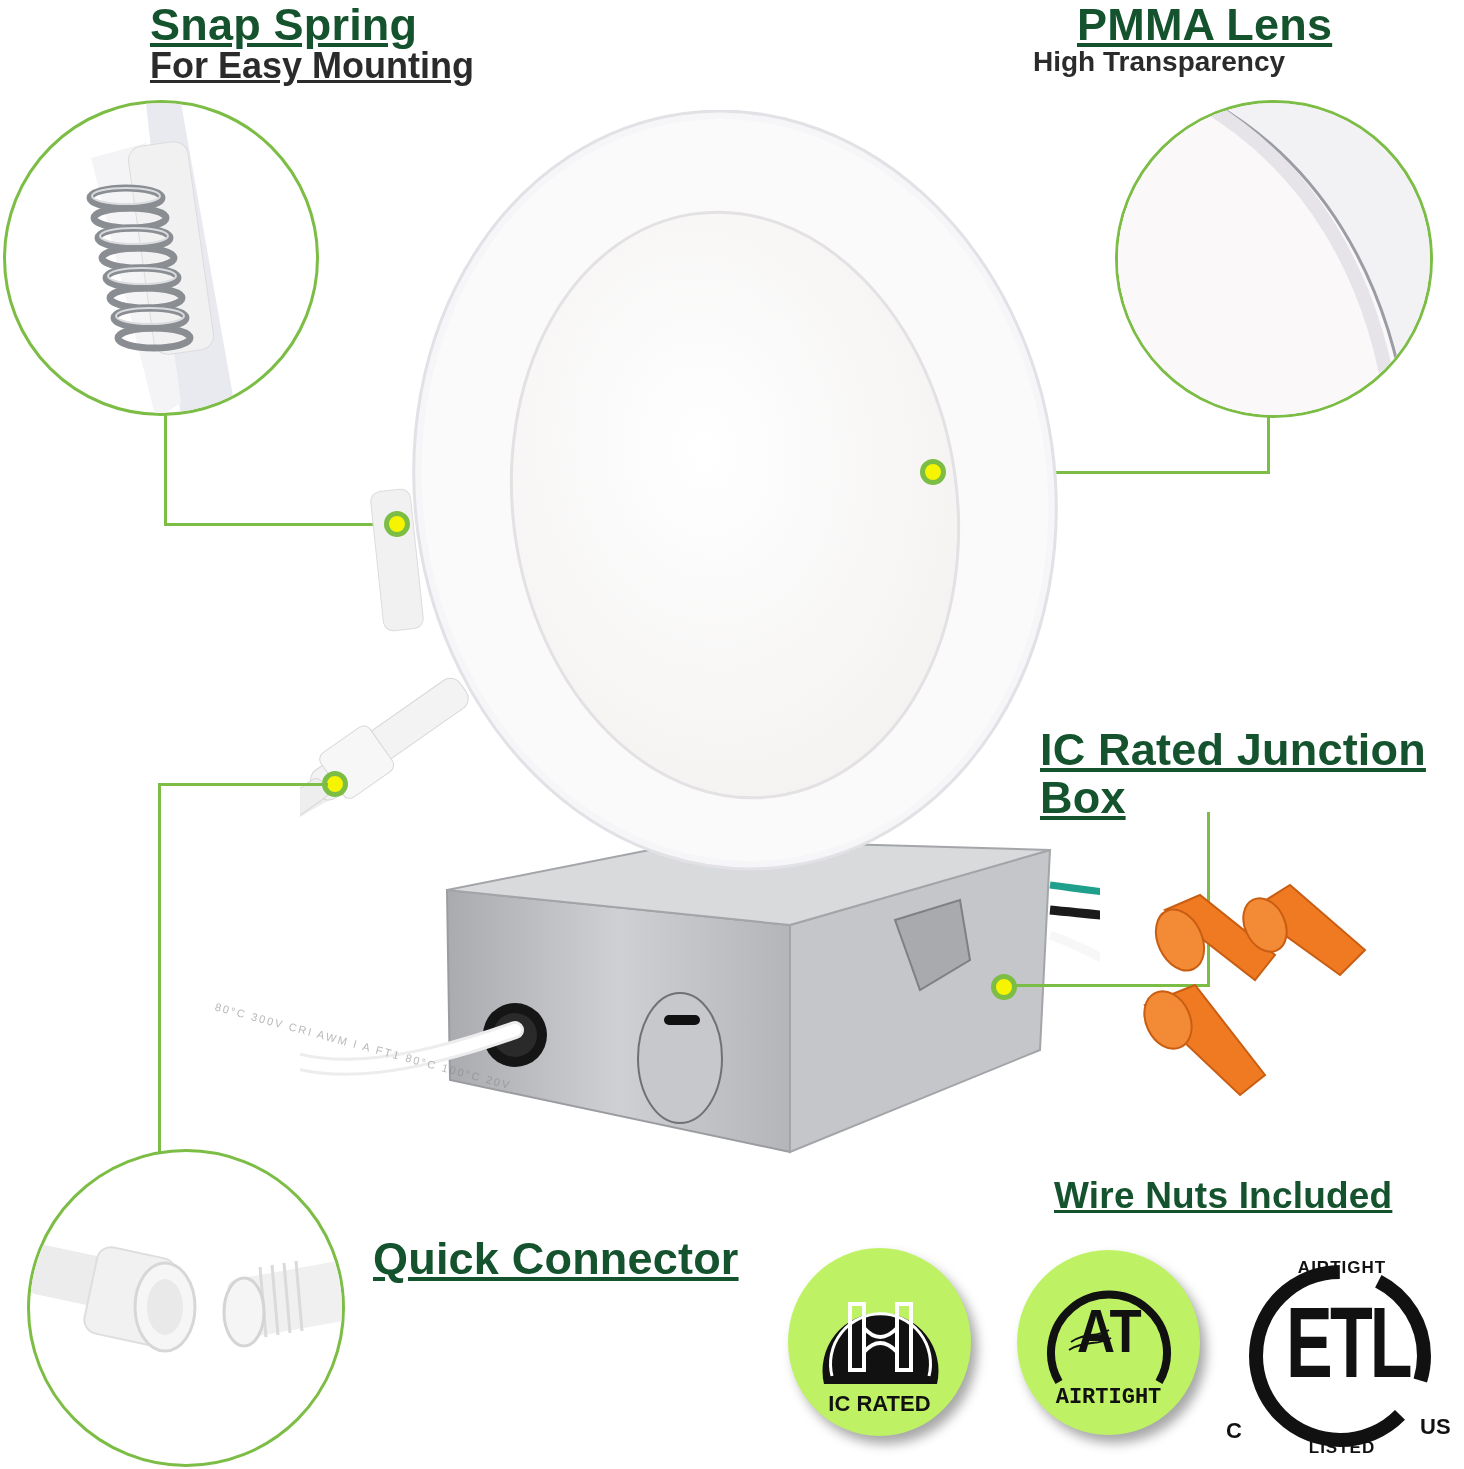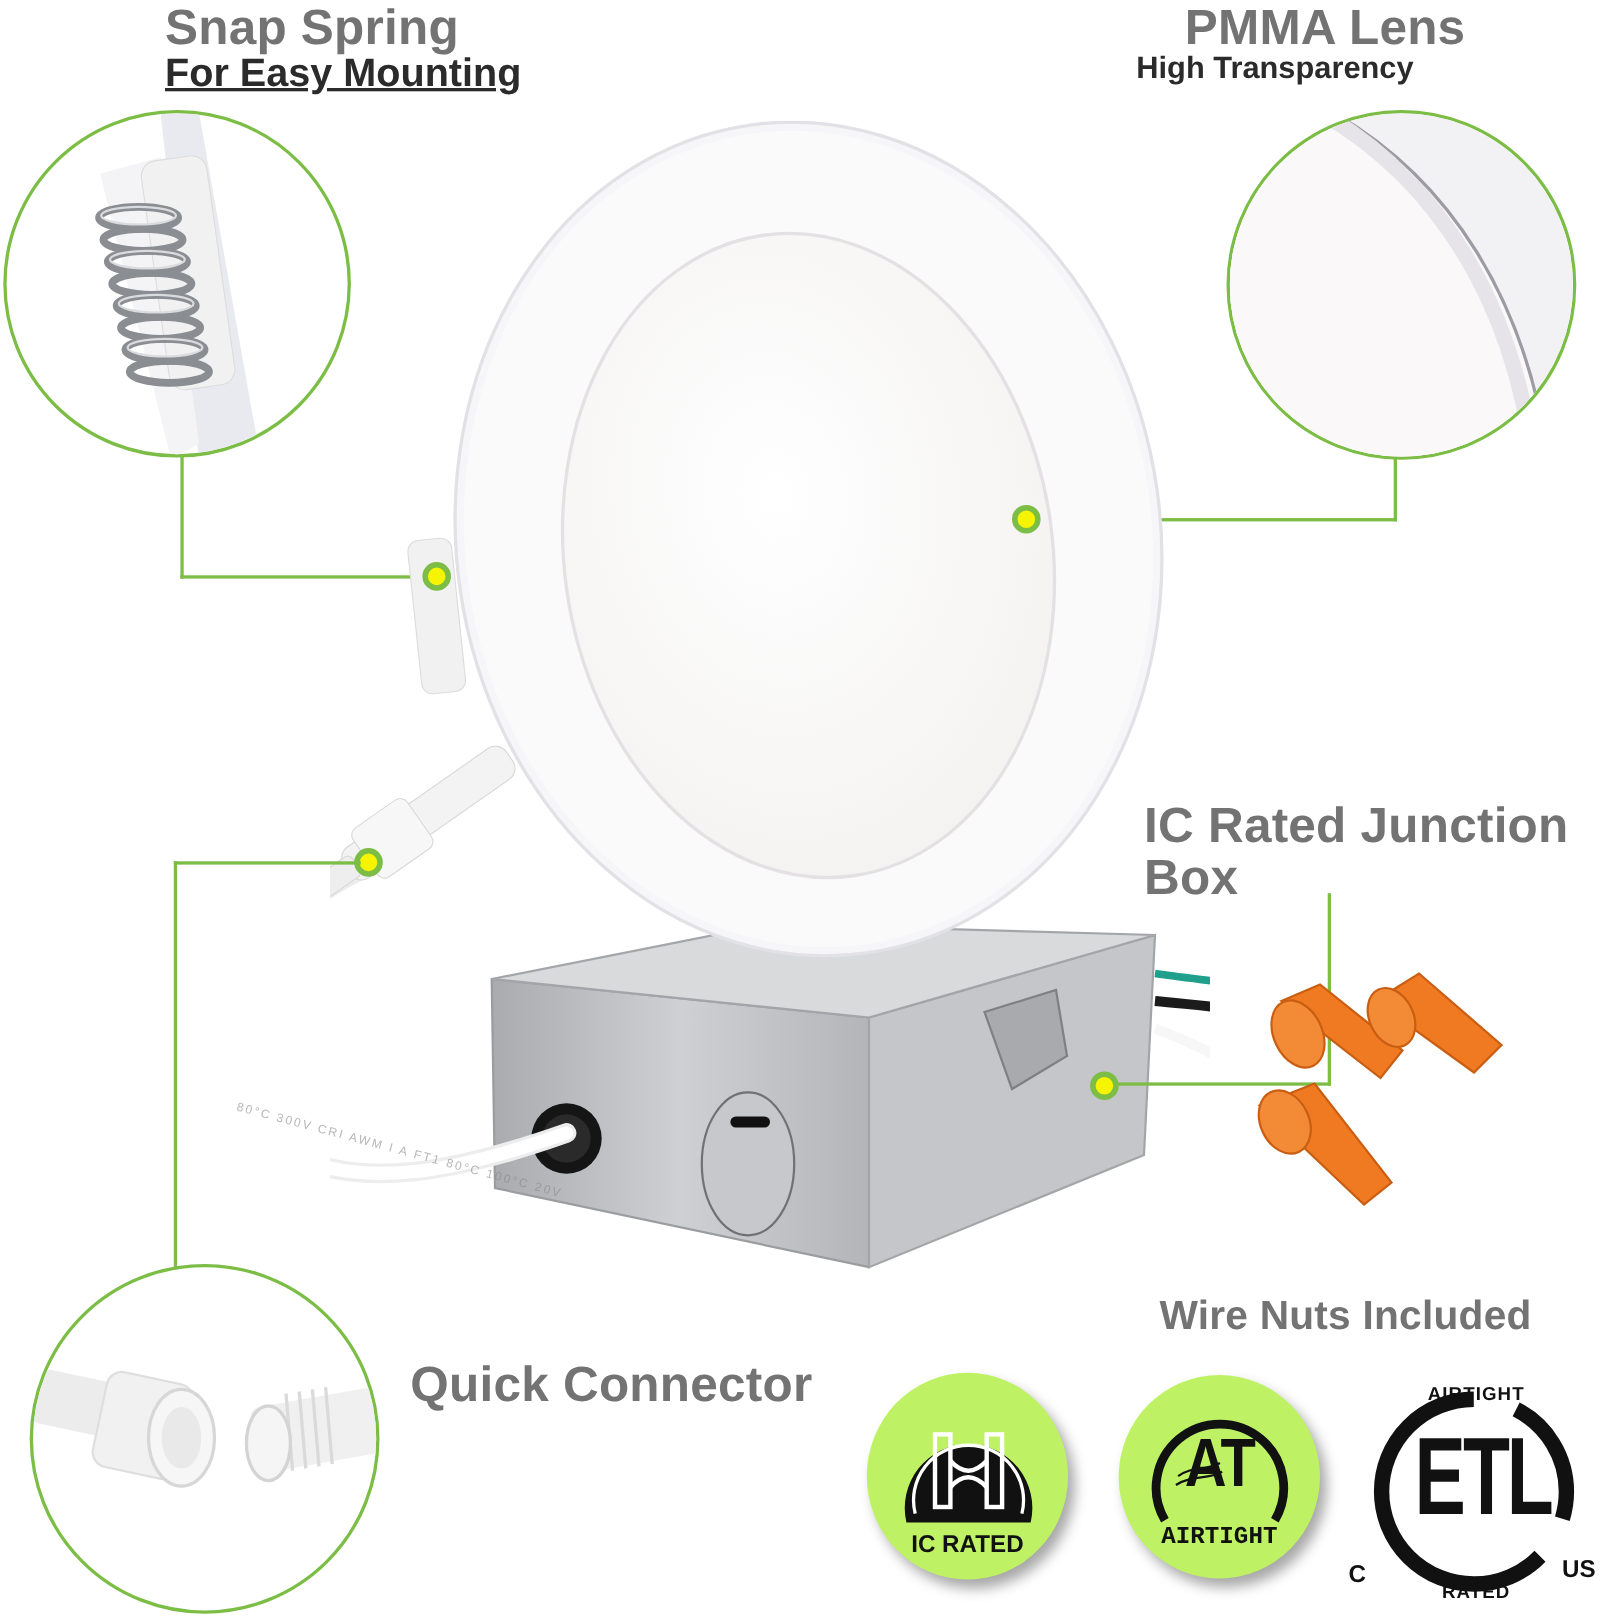--- a/index.html
+++ b/index.html
@@ -1,19 +1,19 @@
 <!DOCTYPE html>
 <html><head>
 <meta charset="utf-8">
 <style>
   html, body { margin:0; padding:0; background:#ffffff; }
   body { width:1464px; height:1469px; position:relative; overflow:hidden;
          font-family:"Liberation Sans", "DejaVu Sans", sans-serif; }
   .abs { position:absolute; }
-  .title-green { color:#737373; font-weight:700; letter-spacing:0.2px; line-height:1; white-space:nowrap; }
+  .title-green { color:#14532d; font-weight:700; letter-spacing:0.2px; line-height:1; white-space:nowrap;text-decoration:underline; }
   .title-dark { color:#2b2b2b; font-weight:700; line-height:1; white-space:nowrap; }
   .callout-circle { position:absolute; border:3px solid #7cbd45; border-radius:50%; background:#fff; overflow:hidden; box-sizing:border-box; }
   .leader { position:absolute; background:#7cbd45; }
   .dot { position:absolute; width:26px; height:26px; border-radius:50%; background:#f6f400; border:5px solid #7cbd45; box-sizing:border-box; }
   .badge { position:absolute; border-radius:50%; background:#bef264; box-shadow: 6px 8px 12px rgba(0,0,0,0.35); }
   .badge-label { position:absolute; left:0; right:0; text-align:center; font-weight:700; color:#111; }
 </style>
 </head>
 <body>
 
@@ -183,16 +183,16 @@
   <div class="badge-label" style="top:45px; font-size:62px; letter-spacing:-2px; font-family:'Liberation Sans', sans-serif; transform:scaleX(0.85);">AT</div>
   <div class="badge-label" style="top:135px; font-size:22px;font-family:Liberation Mono, monospace;">AIRTIGHT</div>
 </div>
 
 <div class="abs" style="left:1220px; top:1250px; width:244px; height:219px;">
   <svg class="abs" style="left:20px; top:6px;" width="200" height="200" viewBox="0 0 200 200">
     <circle cx="100" cy="100" r="84" fill="none" stroke="#111" stroke-width="14" stroke-dasharray="330 40 130 40" stroke-dashoffset="-65"></circle>
   </svg>
   <div class="abs" style="left:62px; top:8px; width:120px; text-align:center; font-size:17px; font-weight:700; color:#111; letter-spacing:1px;">AIRTIGHT</div>
   <div class="abs" style="left:42px; top:42px; width:160px; text-align:center; font-size:100px; font-weight:700; color:#111; line-height:1; transform:scaleX(0.7); letter-spacing:-4px;">ETL</div>
-  <div class="abs" style="left:62px; top:188px; width:120px; text-align:center; font-size:17px; font-weight:700; color:#111; letter-spacing:1px;">RATED</div>
+  <div class="abs" style="left:62px; top:188px; width:120px; text-align:center; font-size:17px; font-weight:700; color:#111; letter-spacing:1px;">LISTED</div>
   <div class="abs" style="left:6px; top:168px; font-size:22px; font-weight:700; color:#111;">C</div>
   <div class="abs" style="left:200px; top:164px; font-size:22px; font-weight:700; color:#111;">US</div>
 </div>
 
 </body></html>

